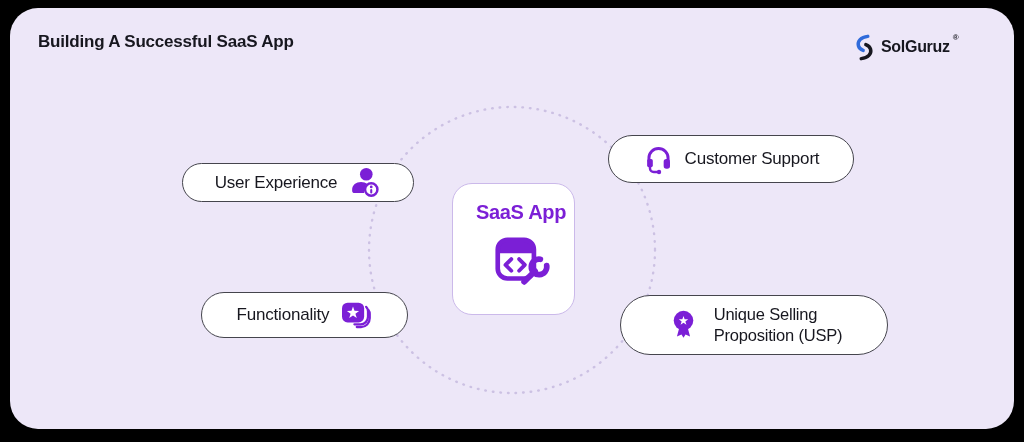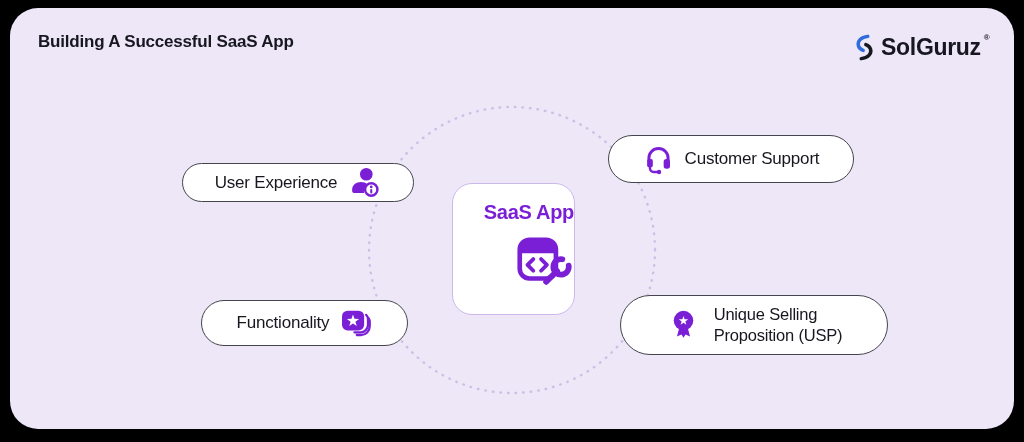--- a/index.html
+++ b/index.html
@@ -28,50 +28,50 @@
   .title{
     position:absolute;left:38px;top:32px;
     font-size:17px;font-weight:800;letter-spacing:-0.2px;
     color:var(--text-dark);
   }
   .logo{
     position:absolute;left:851px;top:31px;height:32px;
     display:flex;align-items:center;gap:3px;
   }
   .logo-text{
-    font-size:23px;font-weight:800;color:var(--text-dark);letter-spacing:-0.3px;
+    font-size:16px;font-weight:800;color:var(--text-dark);letter-spacing:-0.3px;
   }
   .logo-reg{
     font-size:8px;font-weight:700;color:var(--text-dark);
     align-self:flex-start;margin-top:2px;
   }
   .orbit{position:absolute;left:362px;top:100px;width:300px;height:300px;}
   .center-card{
     position:absolute;left:452px;top:183px;width:123px;height:132px;
     background:var(--pill-bg);
     border:1.5px solid var(--card-border);
     border-radius:20px;
-    display:flex;flex-direction:column;align-items:flex-end;
+    display:flex;flex-direction:column;align-items:center;
     padding-top:17px;gap:8px;padding-left:15px;
   }
   .center-label{
     font-size:20px;font-weight:800;color:var(--accent-purple);letter-spacing:-0.3px;
   }
   .pill{
     position:absolute;
     background:var(--pill-bg);
     border:1.5px solid var(--pill-border);
     border-radius:999px;
     display:flex;align-items:center;justify-content:center;gap:11px;
     font-size:17px;font-weight:400;color:var(--text-dark);
     letter-spacing:-0.2px;
   }
   .pill-ue{left:182px;top:163px;width:232px;height:39px;}
   .pill-cs{left:608px;top:135px;width:246px;height:48px;}
-  .pill-fn{left:201px;top:300px;width:207px;height:46px;}
+  .pill-fn{left:201px;top:292px;width:207px;height:46px;}
   .pill-usp{left:620px;top:295px;width:268px;height:60px;gap:13px;}
   .usp-lines{display:flex;flex-direction:column;line-height:1.28;font-size:16.5px;}
   .ic{color:var(--accent-purple);flex:0 0 auto;display:block;}
 </style>
 </head>
 <body>
 
 <div class="panel"></div>
 
 <h1 class="title">Building A Successful SaaS App</h1>

